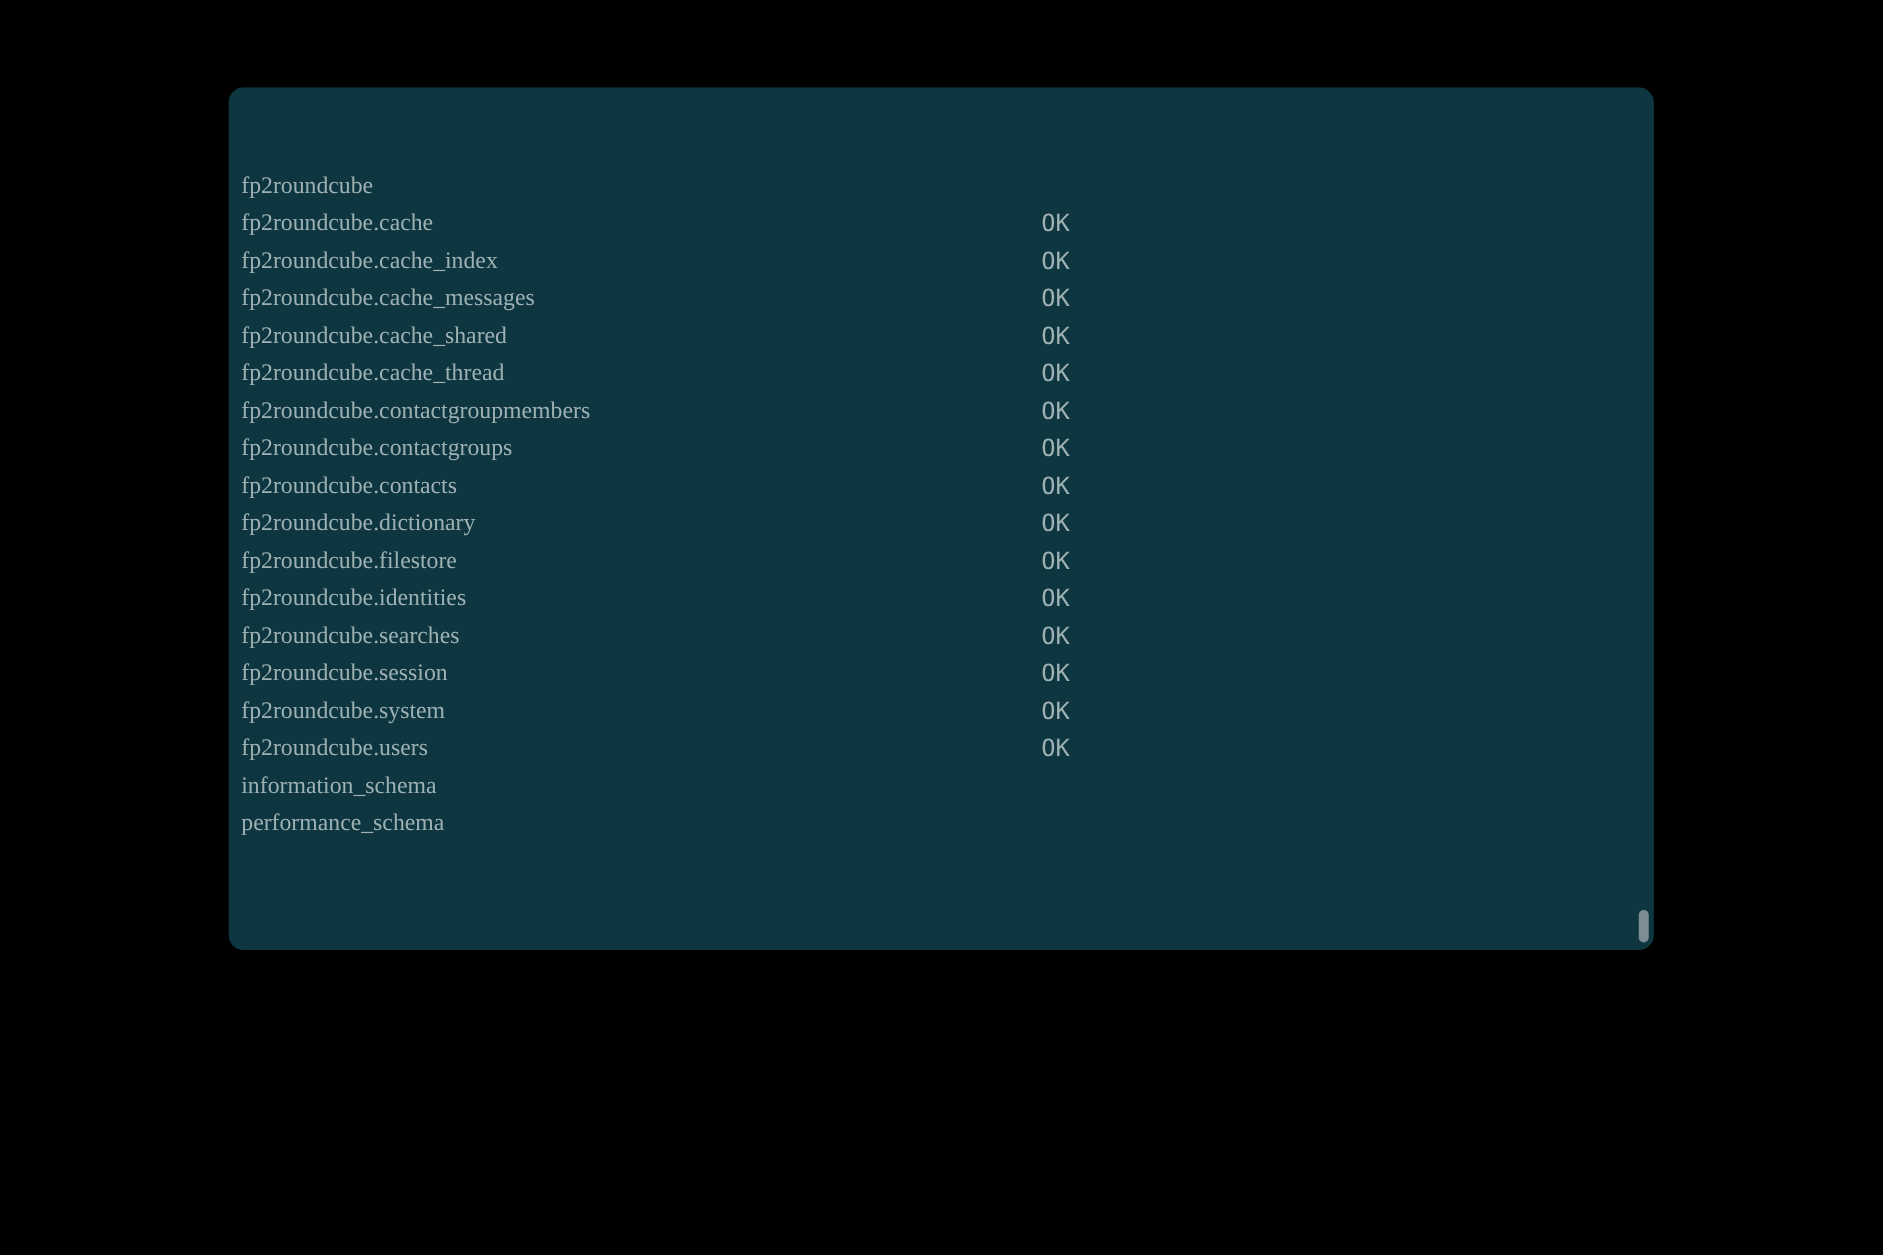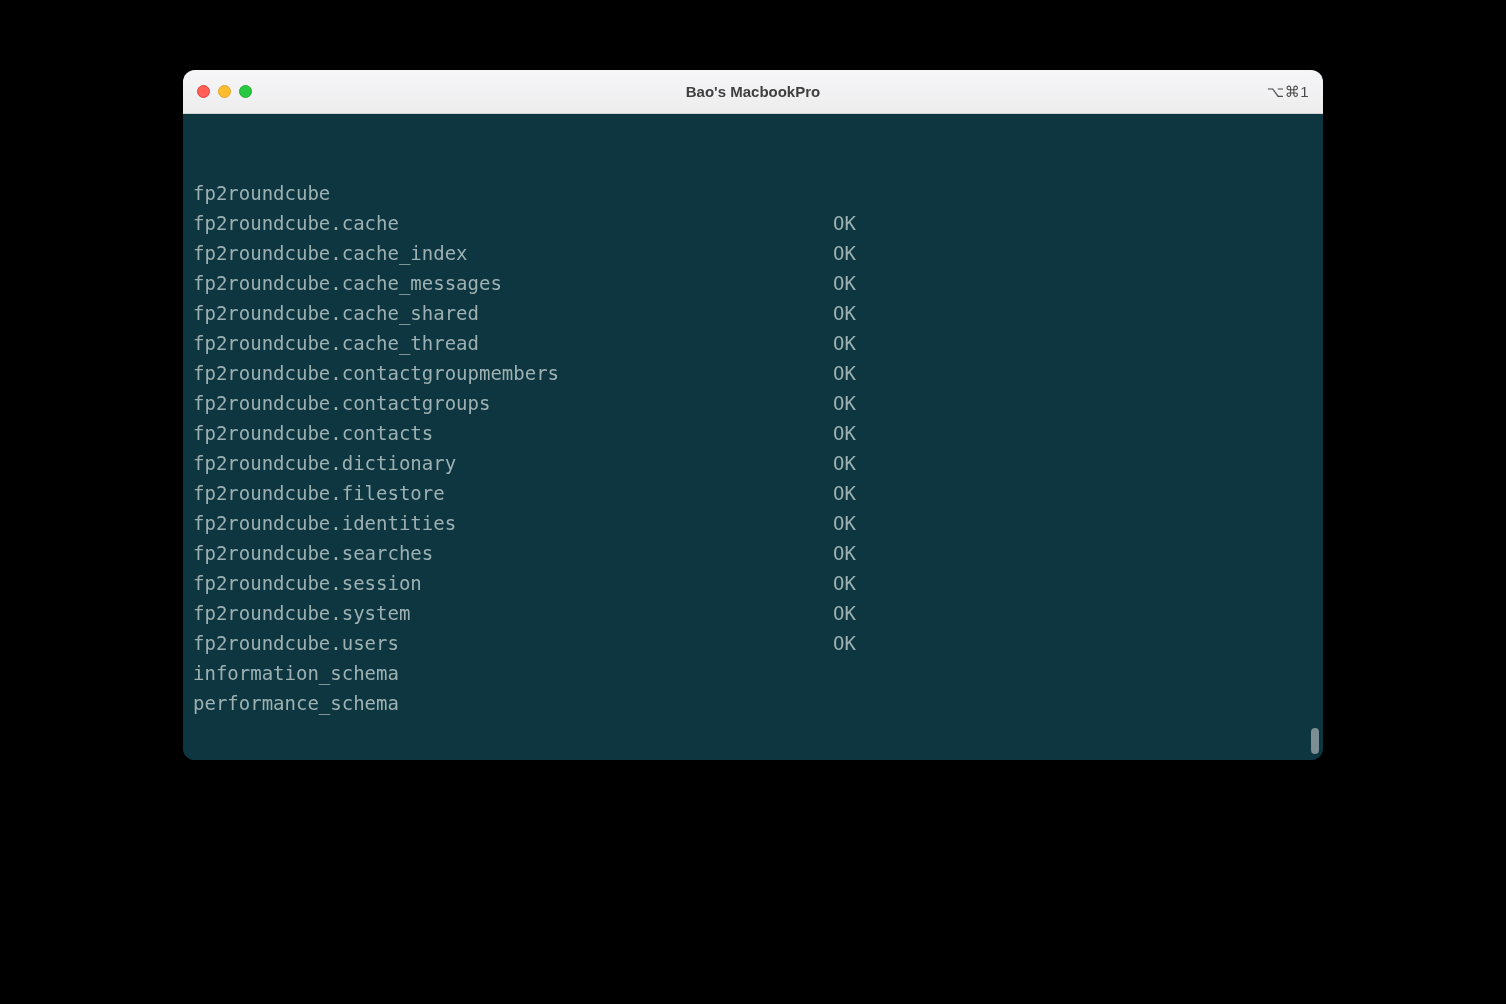--- a/index.html
+++ b/index.html
@@ -77,48 +77,40 @@
       white-space: pre;
       overflow: hidden;
       position: relative;
     }
     .line {
       display: flex;
     }
     .col-name {
       width: 640px;
       flex-shrink: 0;
+      font-family: Liberation Serif, serif;
     }
     .col-status {
       flex: 0 0 auto;
     }
     .scrollbar {
       position: absolute;
       right: 4px;
       bottom: 6px;
       width: 8px;
       height: 26px;
       background: #c6cacb;
       border-radius: 4px;
       opacity: 0.6;
     }
   </style>
 </head>
 <body>
 
 <div class="window">
-  <div class="titlebar">
-    <div class="traffic-lights">
-      <div class="tl tl-close"></div>
-      <div class="tl tl-min"></div>
-      <div class="tl tl-max"></div>
-    </div>
-    <div class="window-title">Bao's MacbookPro</div>
-    <div class="window-shortcut">⌥⌘1</div>
-  </div>
 
   <div class="terminal-body">
     <div id="term-lines"><div class="line"><span class="col-name">fp2roundcube</span><span class="col-status"></span></div><div class="line"><span class="col-name">fp2roundcube.cache</span><span class="col-status">OK</span></div><div class="line"><span class="col-name">fp2roundcube.cache_index</span><span class="col-status">OK</span></div><div class="line"><span class="col-name">fp2roundcube.cache_messages</span><span class="col-status">OK</span></div><div class="line"><span class="col-name">fp2roundcube.cache_shared</span><span class="col-status">OK</span></div><div class="line"><span class="col-name">fp2roundcube.cache_thread</span><span class="col-status">OK</span></div><div class="line"><span class="col-name">fp2roundcube.contactgroupmembers</span><span class="col-status">OK</span></div><div class="line"><span class="col-name">fp2roundcube.contactgroups</span><span class="col-status">OK</span></div><div class="line"><span class="col-name">fp2roundcube.contacts</span><span class="col-status">OK</span></div><div class="line"><span class="col-name">fp2roundcube.dictionary</span><span class="col-status">OK</span></div><div class="line"><span class="col-name">fp2roundcube.filestore</span><span class="col-status">OK</span></div><div class="line"><span class="col-name">fp2roundcube.identities</span><span class="col-status">OK</span></div><div class="line"><span class="col-name">fp2roundcube.searches</span><span class="col-status">OK</span></div><div class="line"><span class="col-name">fp2roundcube.session</span><span class="col-status">OK</span></div><div class="line"><span class="col-name">fp2roundcube.system</span><span class="col-status">OK</span></div><div class="line"><span class="col-name">fp2roundcube.users</span><span class="col-status">OK</span></div><div class="line"><span class="col-name">information_schema</span><span class="col-status"></span></div><div class="line"><span class="col-name">performance_schema</span><span class="col-status"></span></div></div>
     
     
     
     <div class="scrollbar"></div>
   </div>
 </div>
 

